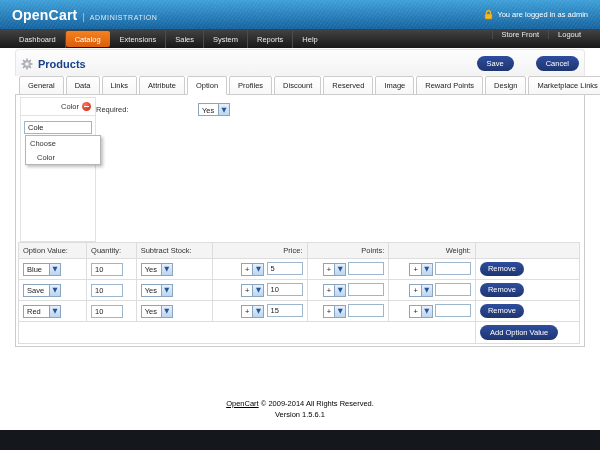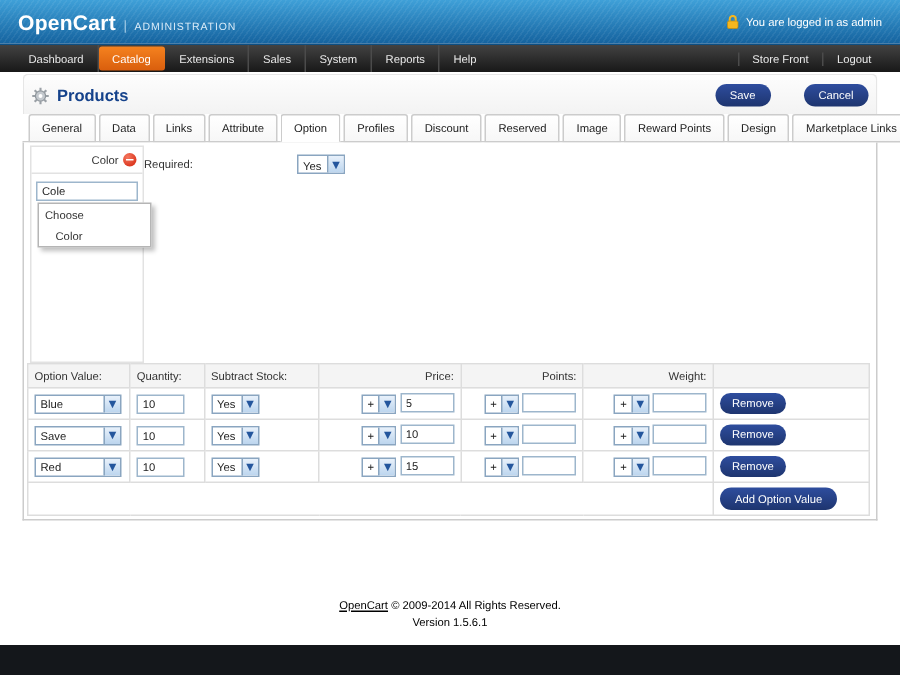--- a/index.html
+++ b/index.html
@@ -32,21 +32,21 @@
     background:linear-gradient(#424242, #181818);
     display:flex; align-items:stretch; padding:0 10px;
     font-size:7.5px; color:#e9e9e9;
   }
   .nav-item { display:flex; align-items:center; padding:0 9px; border-right:1px solid #4b4b4b; cursor:default; }
   .nav-item.first { }
   .nav-item.active {
     background:linear-gradient(#f5821f, #d95e0d);
     border-radius:2px; border-right:none; margin:1px 1px 1px 0; color:#fff;
   }
-  .nav-right { margin-left:auto; display:flex; align-items:center;padding-left:23px; }
+  .nav-right { margin-left:auto; display:flex; align-items:flex-start;padding-left:23px; }
   .nav-right .nav-item:last-child { border-right:none; }
   .nav-right .nav-item:first-child { border-left:1px solid #4b4b4b; }
 
   
   .breadcrumb { padding:5px 15px 4px; font-size:7.5px; color:#222; }
   .breadcrumb a { color:#222; text-decoration:underline; cursor:pointer; }
   .crumb-sep { margin:0 3px; color:#444; }
 
   
   .content { margin:1px 15px 0; }
@@ -129,21 +129,21 @@
   .sel {
     display:inline-flex; align-items:stretch; height:13px;
     border:1px solid #8aa5c0; background:#fff; vertical-align:middle; cursor:pointer;
   }
   .sel-t { padding:1.5px 3px 0; font-size:7.5px; color:#222; white-space:nowrap; }
   .sel-a {
     width:11px; flex:0 0 11px; background:linear-gradient(#e8f1fb,#bcd5ee);
     border-left:1px solid #8aa5c0; display:flex; align-items:center; justify-content:center;
     font-size:6.5px; color:#24569d; font-family:"DejaVu Sans", sans-serif;
   }
-  .sel-option { width:58px; justify-content:space-between; }
+  .sel-option { width:38px; justify-content:space-between; }
   .sel-yes { width:32px; justify-content:space-between; }
   .sel-op { }
 
   
   table.options { border-collapse:collapse; table-layout:fixed; width:100%; font-size:7.5px; color:#333; }
   table.options td { border:1px solid #ddd; padding:3px 4px; vertical-align:middle; }
   table.options thead td { background:#f4f4f4; }
   .ta-r { text-align:right; }
   .nowrap { white-space:nowrap; }
   .txt { height:13px; border:1px solid #9db6cc; font-size:7.5px; padding:1px 3px;

